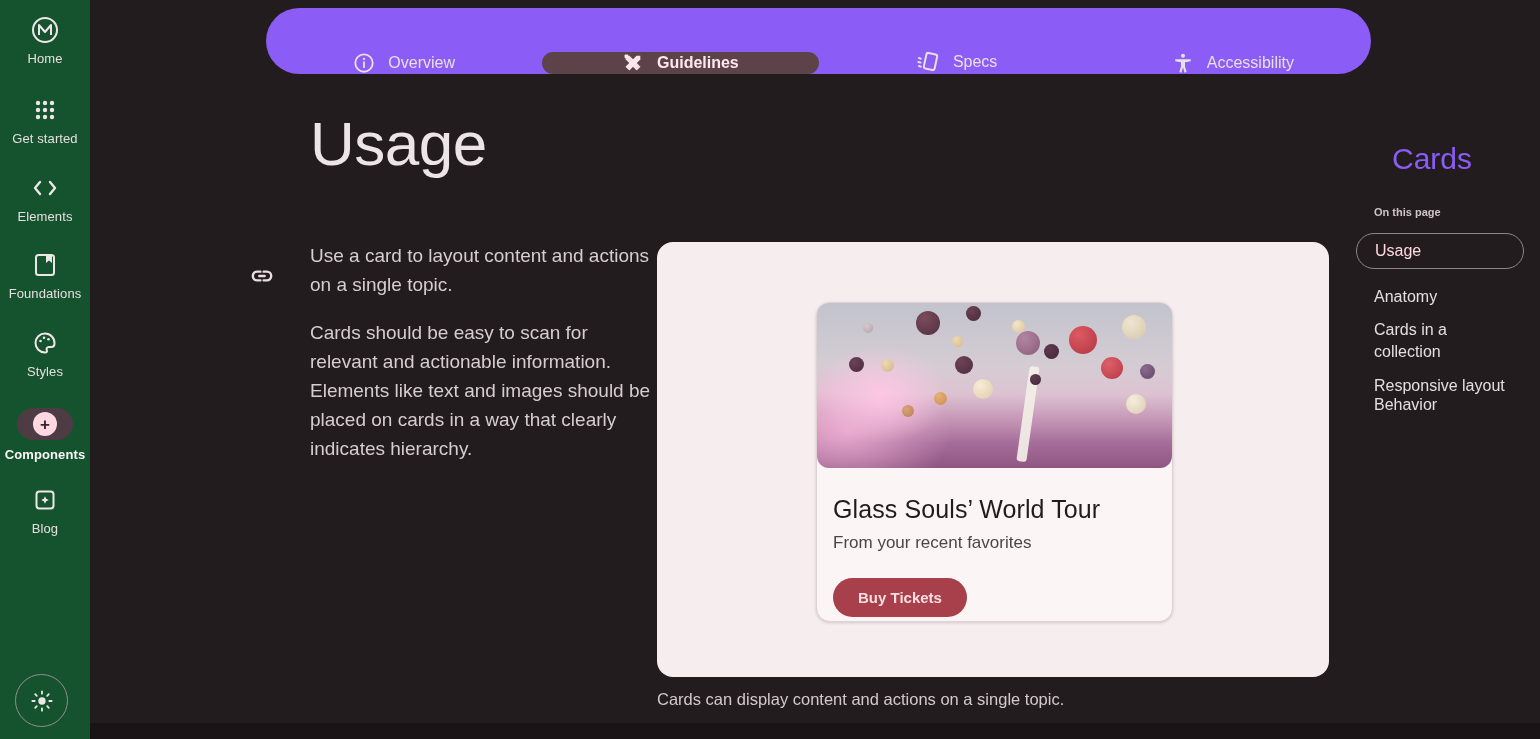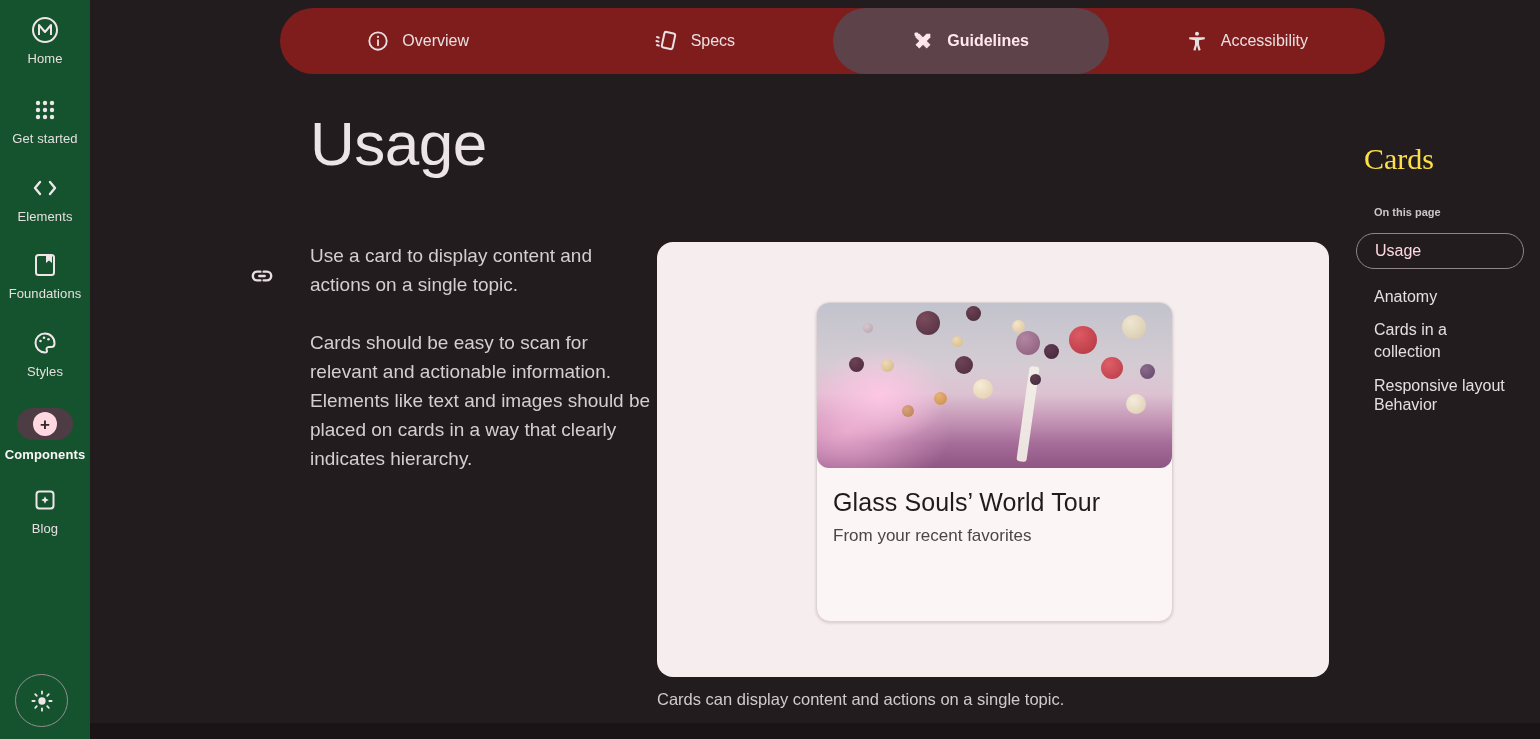--- a/index.html
+++ b/index.html
@@ -34,41 +34,41 @@
     color:#35262c; font-size:17px; font-weight:bold; line-height:1;
   }
   .theme-toggle {
     position:absolute; left:15px; top:674px; width:53px; height:53px;
     border:1px solid #978d90; border-radius:50%;
     display:flex; align-items:center; justify-content:center; cursor:pointer;
   }
 
   
   .tabbar {
-    position:absolute; left:280px; top:8px; width:1105px; height:66px;
-    background:#7f1d1d; border-radius:33px; display:flex; z-index:4;
+    position:absolute; left:266px; top:8px; width:1105px; height:66px;
+    background:#8b5cf6; border-radius:33px; display:flex; z-index:4;align-items:flex-end;
   }
   .tab {
     flex:1 1 0; display:flex; align-items:center; justify-content:center; gap:13px;
     font-size:16px; color:#e8e0e3; border-radius:33px; cursor:pointer;
   }
   .tab.selected { background:#5d4349; color:#ffe8ec; font-weight:bold; }
   .tab svg { flex:0 0 auto; }
 
   
   .page-title {
     position:absolute; left:310px; top:108px;
     font-size:62px; font-weight:400; color:#ece4e6; letter-spacing:-.5px;
   }
   .link-anchor { position:absolute; left:249px; top:263px; cursor:pointer; }
   .intro {
     position:absolute; left:310px; top:241px; width:342px;
     font-size:19px; line-height:29px; color:#d6cdd0;
   }
-  .intro p + p { margin-top:29px; }
+  .intro p + p { margin-top:19px; }
 
   
   .demo {
     position:absolute; left:657px; top:242px; width:672px; height:435px;
     background:#f6edef; border-radius:16px;
   }
   .m3card {
     position:absolute; left:159px; top:60px; width:357px; height:320px;
     background:#fbf5f6; border:1px solid #ddd3d5; border-radius:14px;
     box-shadow:0 1px 3px rgba(60,30,40,.18);
@@ -90,35 +90,35 @@
       radial-gradient(80px 50px at 92% 55%, #ab6496, rgba(171,100,150,0) 78%),
       linear-gradient(180deg, rgba(170,95,145,0) 0%, #a express 0),
       linear-gradient(180deg, rgba(165,92,142,.25) 10%, #9c5788 55%, #7e4470 100%);
     filter:blur(2px);
   }
   .balloon { position:absolute; border-radius:50%; }
   .ribbon {
     position:absolute; left:58%; top:38%; width:10px; height:58%;
     background:#f2efe7; transform:rotate(8deg); opacity:.92; border-radius:3px;
   }
-  .m3card .title { margin:20px 16px 0; font-size:25px; color:#201c1d; letter-spacing:.1px; }
+  .m3card .title { margin:27px 16px 0; font-size:25px; color:#201c1d; letter-spacing:.1px; }
   .m3card .subtitle { margin:9px 16px 0; font-size:17px; color:#4b4648; }
   .buy-btn {
     margin:25px 0 0 16px; display:inline-block; border:none; cursor:pointer;
     background:#a8404b; color:#ffdde1; font-weight:bold; font-size:15px;
     padding:11px 25px; border-radius:21px; font-family:inherit;
   }
   .caption {
     position:absolute; left:657px; top:690px; width:672px;
     font-size:16.5px; color:#d2c9cc;
   }
 
   
   .pagenav { position:absolute; left:1356px; top:0; width:184px; }
-  .pagenav .nav-title { position:absolute; left:8px; top:142px; font-size:30px; color:#fde047;font-family:Liberation Serif, serif; }
+  .pagenav .nav-title { position:absolute; left:36px; top:142px; font-size:30px; color:#8b5cf6; }
   .pagenav .nav-sec { position:absolute; left:18px; top:206px; font-size:11px; font-weight:bold; color:#cdc5c8; }
   .nav-item { position:absolute; left:18px; font-size:16px; color:#e5dee1; cursor:pointer; line-height:22px; }
   .nav-pill {
     position:absolute; left:0; top:233px; width:168px; height:36px;
     border:1px solid #8f8589; border-radius:18px; display:flex; align-items:center;
     padding-left:18px; font-size:16px; color:#ffd9e2; cursor:pointer;
   }
 
   
   .footer-strip { position:absolute; left:0; top:723px; width:1540px; height:16px; background:#1a1417; }
@@ -231,45 +231,45 @@
     <span>
       <svg width="22" height="22" viewBox="0 0 24 24" fill="none" stroke="#e8e0e3" stroke-width="2">
           <circle cx="12" cy="12" r="9.5"></circle>
           <line x1="12" y1="11" x2="12" y2="16.5" stroke-linecap="round"></line>
           <circle cx="12" cy="7.5" r="1.2" fill="#e8e0e3" stroke="none"></circle>
         </svg>
     </span>
     <span>Overview</span>
   </div>
 
+  <div class="tab selected">
+    <span>
+      <svg width="22" height="22" viewBox="0 0 24 24" fill="#ffe8ec">
+          <path d="M4 4 l4.2 0 12 12 -4.2 4.2 -12-12 Z" opacity=".95" transform="rotate(0)"></path>
+          <path d="M20 4 l-4.2 0 -12 12 4.2 4.2 12-12 Z"></path>
+          <rect x="2.8" y="2.8" width="4" height="4" rx="1"></rect>
+        </svg>
+    </span>
+    <span>Guidelines</span>
+  </div>
+
   <div class="tab">
     <span>
       <svg width="24" height="24" viewBox="0 0 24 24" fill="none" stroke="#e8e0e3" stroke-width="2">
           <rect x="9" y="3.5" width="11" height="16" rx="2" transform="rotate(12 14.5 11.5)"></rect>
           <g stroke-linecap="round">
             <line x1="3" y1="8" x2="4.8" y2="8.6"></line>
             <line x1="2.4" y1="12" x2="4.6" y2="12.6"></line>
             <line x1="3" y1="16" x2="4.8" y2="16.6"></line>
           </g>
         </svg>
     </span>
     <span>Specs</span>
   </div>
 
-  <div class="tab selected">
-    <span>
-      <svg width="22" height="22" viewBox="0 0 24 24" fill="#ffe8ec">
-          <path d="M4 4 l4.2 0 12 12 -4.2 4.2 -12-12 Z" opacity=".95" transform="rotate(0)"></path>
-          <path d="M20 4 l-4.2 0 -12 12 4.2 4.2 12-12 Z"></path>
-          <rect x="2.8" y="2.8" width="4" height="4" rx="1"></rect>
-        </svg>
-    </span>
-    <span>Guidelines</span>
-  </div>
-
   <div class="tab">
     <span>
       <svg width="22" height="22" viewBox="0 0 24 24" fill="#e8e0e3">
           <circle cx="12" cy="4" r="2.2"></circle>
           <path d="M3.5 8 h17 v2.2 l-6.3 1 v4.5 l1.8 6 -2.3.8 -1.7-6 -1.7 6 -2.3-.8 1.8-6 v-4.5 l-6.3-1 Z"></path>
         </svg>
     </span>
     <span>Accessibility</span>
   </div>
 </div>
@@ -278,21 +278,21 @@
 
 <span class="link-anchor">
   <svg width="26" height="26" viewBox="0 0 24 24" fill="none" stroke="#e8dde0" stroke-width="2.2" stroke-linecap="round">
       <path d="M9.5 12 h5"></path>
       <path d="M10.5 8 H7.5 a4 4 0 0 0 0 8 h3"></path>
       <path d="M13.5 8 h3 a4 4 0 0 1 0 8 h-3"></path>
     </svg>
 </span>
 
 <div class="intro">
-  <p>Use a card to display content and actions on a single topic.</p>
+  <p>Use a card to layout content and actions on a single topic.</p>
   <p>Cards should be easy to scan for relevant and actionable information. Elements like text and images should be placed on cards in a way that clearly indicates hierarchy.</p>
 </div>
 
 <div class="demo">
   <div class="m3card">
     <div class="hero">
       <div class="foliage"></div>
       <div class="ribbon"></div>
 
       <div class="balloon" style="left:28%;top:5%;width:24px;height:24px;background:radial-gradient(circle at 35% 30%,#7a4b5d,#52303f)"></div>
@@ -310,20 +310,21 @@
       <div class="balloon" style="left:91%;top:37%;width:15px;height:15px;background:radial-gradient(circle at 35% 30%,#8b6a8c,#64476a)"></div>
       <div class="balloon" style="left:60%;top:43%;width:11px;height:11px;background:radial-gradient(circle at 35% 30%,#5f3c50,#44283b)"></div>
       <div class="balloon" style="left:18%;top:34%;width:13px;height:13px;background:radial-gradient(circle at 35% 30%,#eed9b4,#d2b483)"></div>
       <div class="balloon" style="left:9%;top:33%;width:15px;height:15px;background:radial-gradient(circle at 35% 30%,#6c4156,#4b2a3d)"></div>
       <div class="balloon" style="left:87%;top:55%;width:20px;height:20px;background:radial-gradient(circle at 35% 30%,#f4ecdc,#dbccb0)"></div>
       <div class="balloon" style="left:24%;top:62%;width:12px;height:12px;background:radial-gradient(circle at 35% 30%,#d9a47a,#b97f54)"></div>
       <div class="balloon" style="left:13%;top:12%;width:10px;height:10px;background:radial-gradient(circle at 35% 30%,#d8c6cf,#b3a0ad)"></div>
     </div>
     <div class="title">Glass Souls’ World Tour</div>
     <div class="subtitle">From your recent favorites</div>
+    <button class="buy-btn">Buy Tickets</button>
   </div>
 </div>
 
 <div class="caption">Cards can display content and actions on a single topic.</div>
 
 <aside class="pagenav">
   <div class="nav-title">Cards</div>
   <div class="nav-sec">On this page</div>
 
   <div class="nav-pill">

